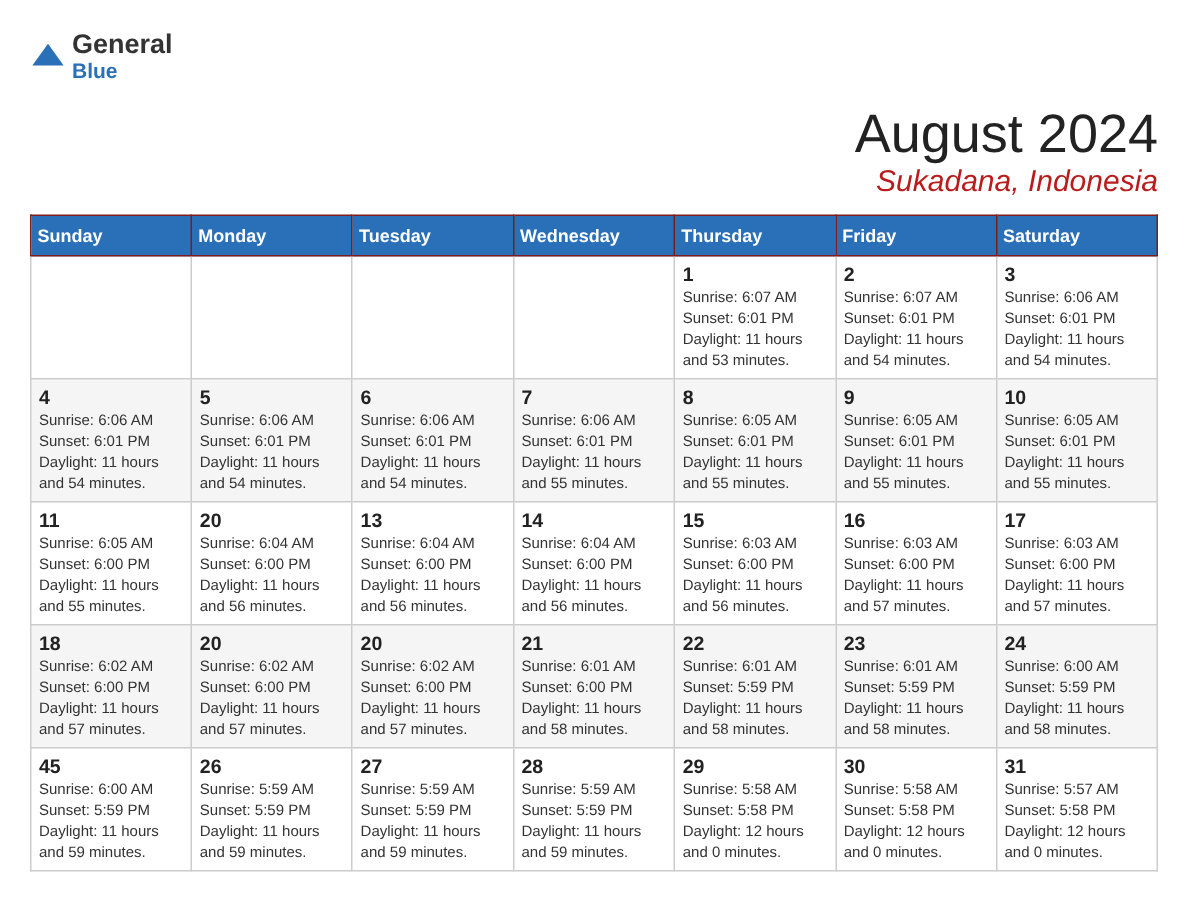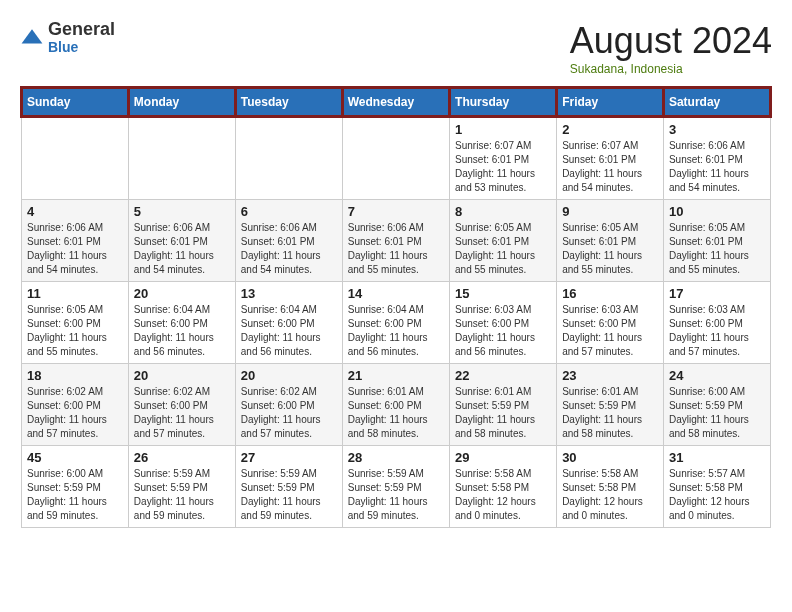--- a/index.html
+++ b/index.html
@@ -35,43 +35,46 @@
     .logo-blue {
       font-size: 14px;
       font-weight: bold;
       color: #2970b8;
     }
     .logo-icon {
       width: 24px;
       height: 24px;
     }
     .title-area {
+      text-align: right;
+      margin-top: 48px;
     }
     .month-year {
       font-size: 36px;
       color: #222;
       font-weight: normal;
     }
     .location {
-      font-size: 12px;
-      color: #4d7c0f;
+      font-size: 20px;
+      color: #b91c1c;
+      font-style: italic;
     }
     .calendar-table {
       width: 100%;
       border-collapse: collapse;
       font-size: 11px;
     }
     .calendar-table thead th {
       background: #2970b8;
       color: #fff;
       padding: 6px 4px;
       text-align: left;
       font-size: 12px;
       font-weight: bold;
-      border: 3px solid #7f1d1d;
+      border: 1px solid #7f1d1d;
     }
     .calendar-table tbody td {
       border: 1px solid #ccc;
       vertical-align: top;
       padding: 4px 5px;
       width: 108px;
       min-height: 80px;
       background: #fff;
     }
     .calendar-table tbody tr:nth-child(even) td {

